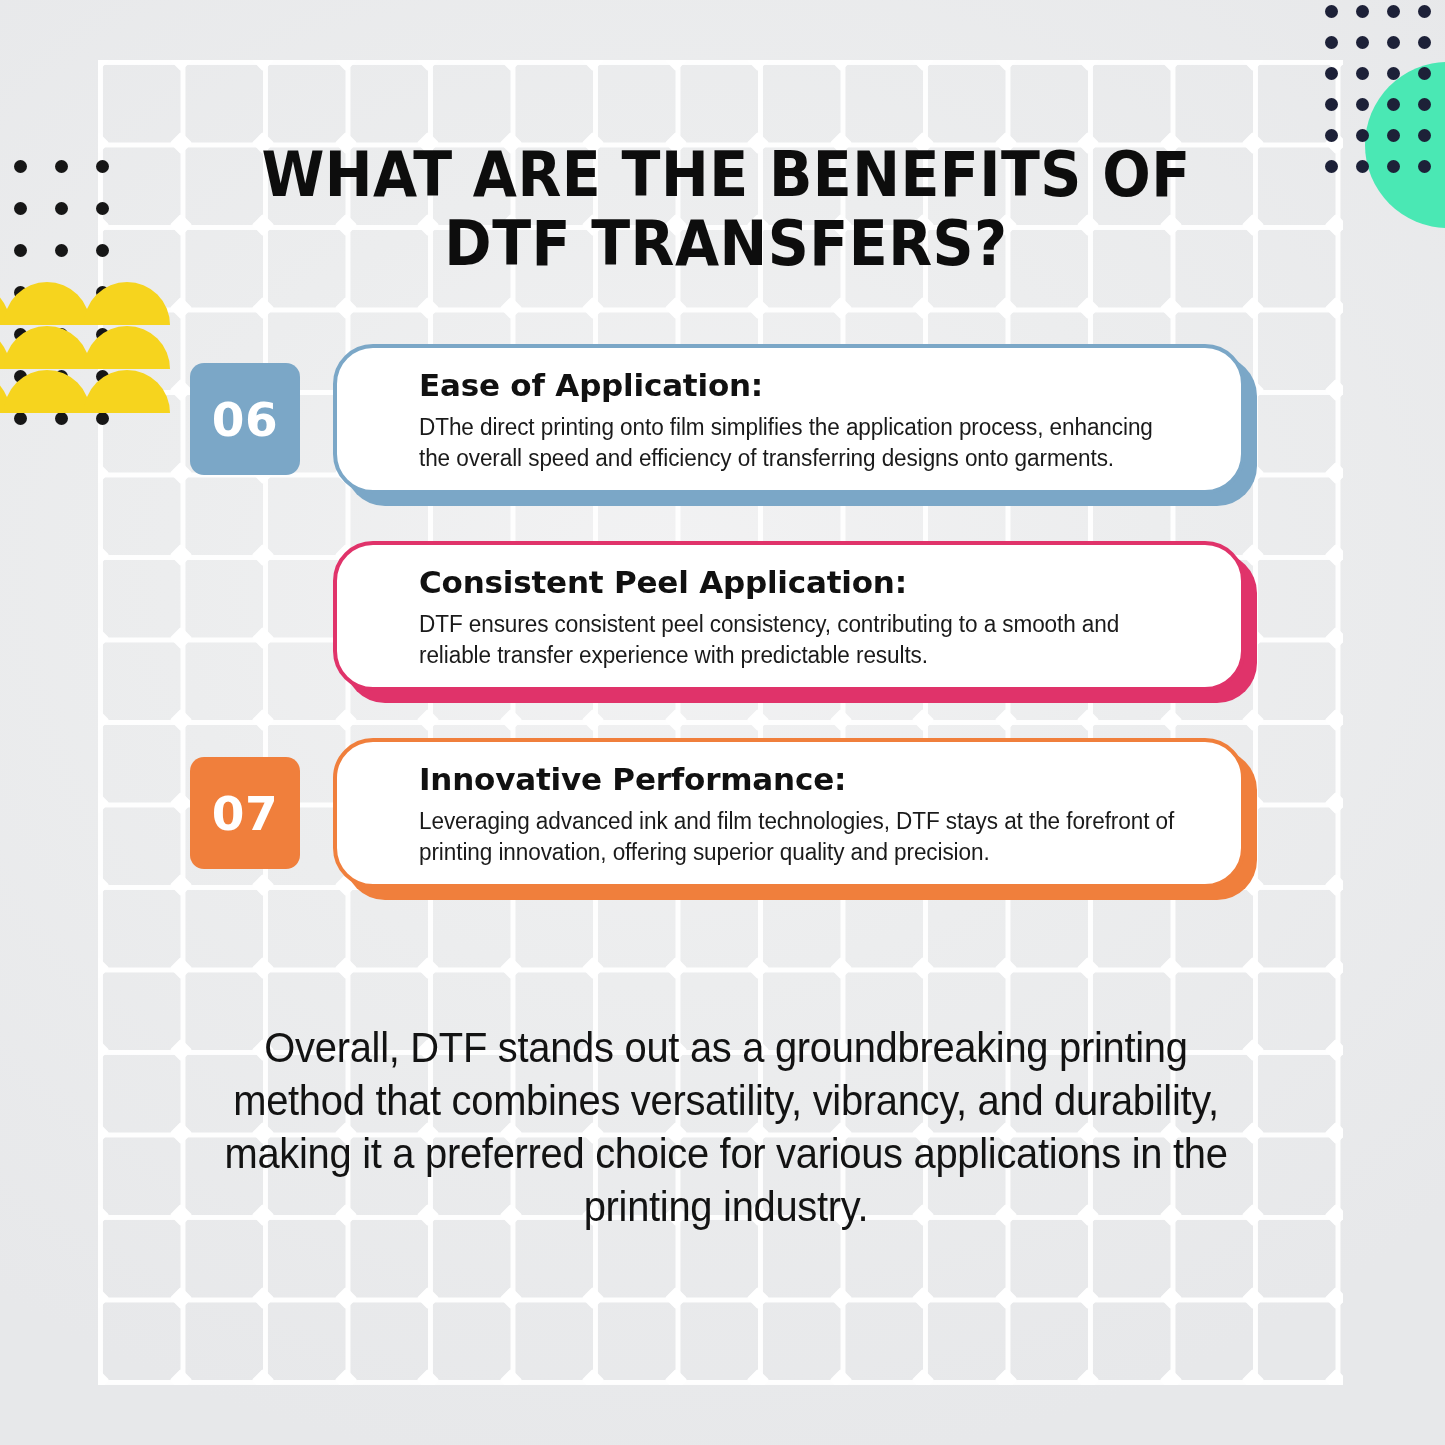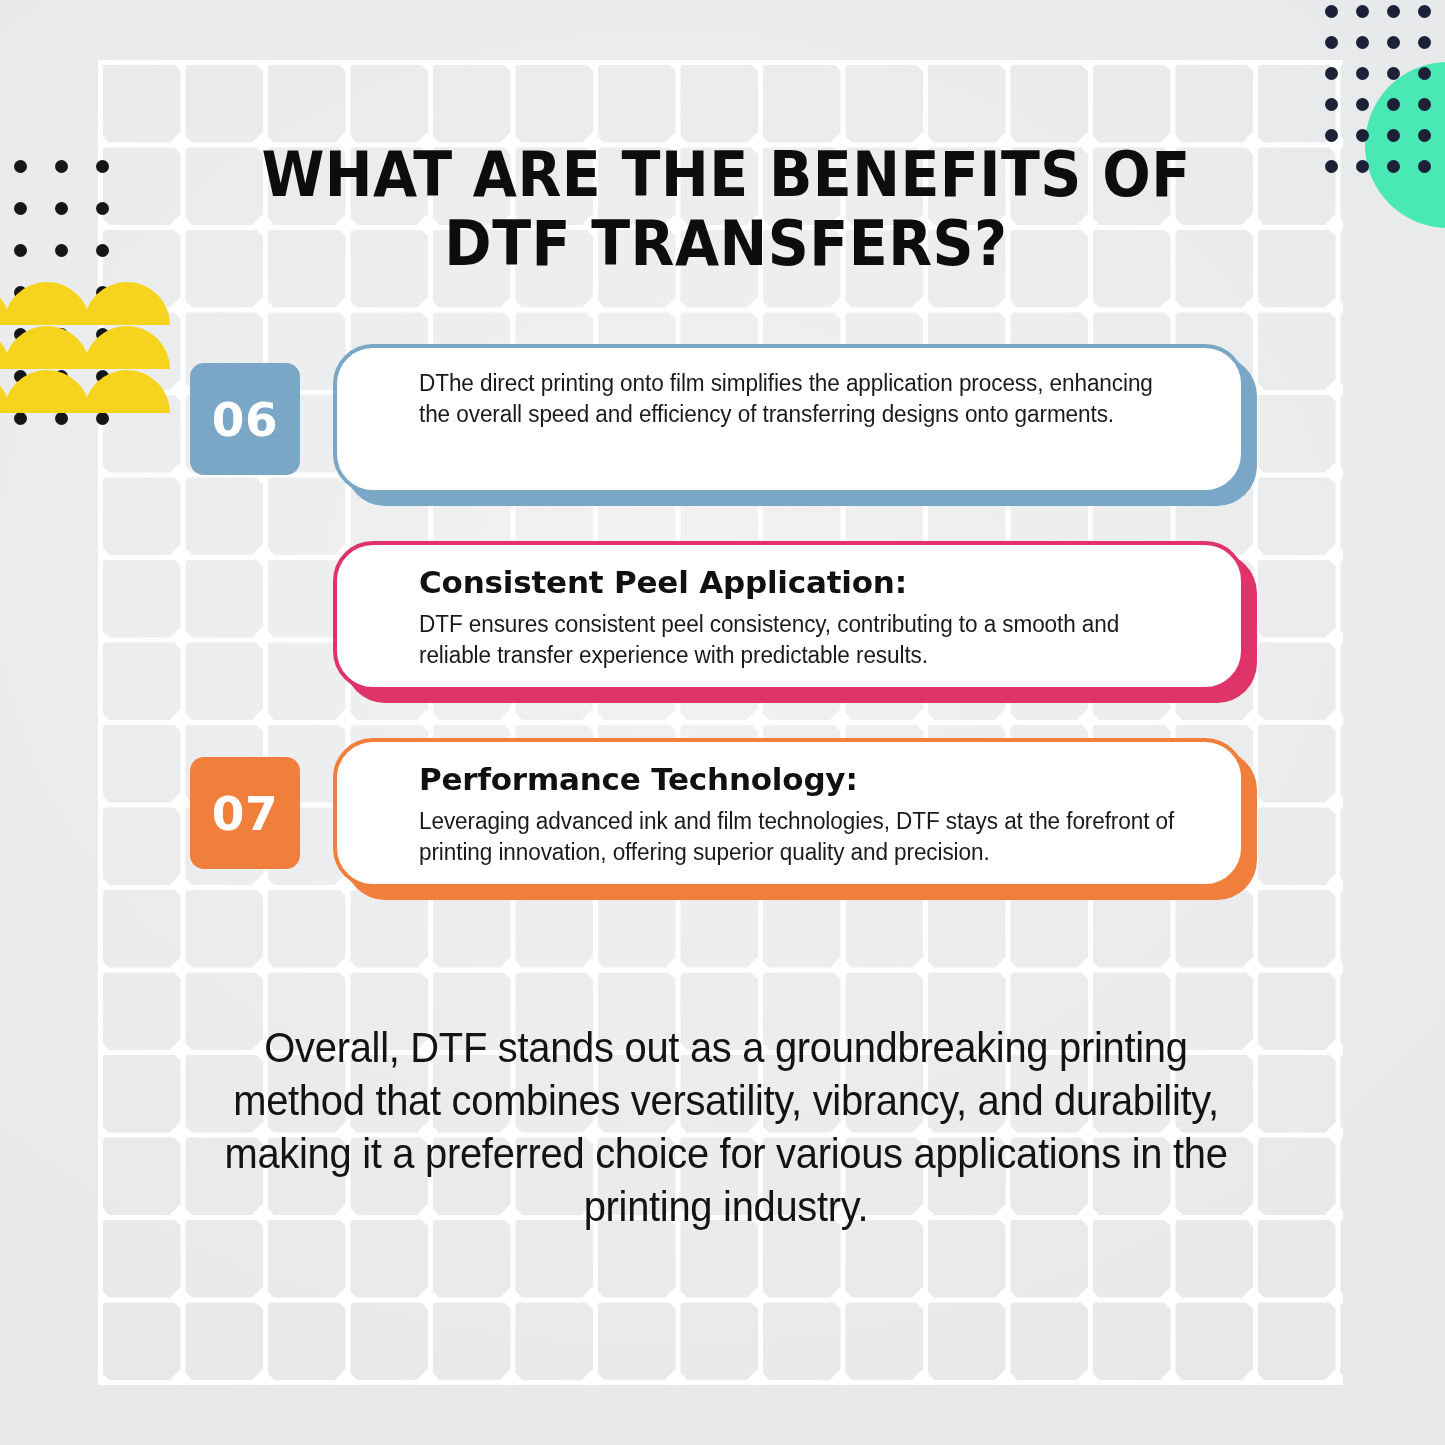--- a/index.html
+++ b/index.html
@@ -557,39 +557,40 @@
   <h1 class="title">WHAT ARE THE BENEFITS OF DTF TRANSFERS?</h1>
 
   <div class="cards">
 
     <div class="row">
       <div class="card-shade" style="background: rgb(123, 167, 199);"></div>
       <div class="badge" style="background: rgb(123, 167, 199);">
         <span>06</span>
       </div>
       <div class="card" style="border-color: rgb(123, 167, 199);">
+        <h3>Ease of Application:</h3>
         <p>DThe direct printing onto film simplifies the application process, enhancing the overall speed and efficiency of transferring designs onto garments.</p>
       </div>
     </div>
 
     <div class="row">
       <div class="card-shade" style="background: rgb(224, 51, 106);"></div>
       <div class="card" style="border-color: rgb(224, 51, 106);">
         <h3>Consistent Peel Application:</h3>
         <p>DTF ensures consistent peel consistency, contributing to a smooth and reliable transfer experience with predictable results.</p>
       </div>
     </div>
 
     <div class="row">
       <div class="card-shade" style="background: rgb(240, 127, 60);"></div>
       <div class="badge" style="background: rgb(240, 127, 60);">
         <span>07</span>
       </div>
       <div class="card" style="border-color: rgb(240, 127, 60);">
-        <h3>Performance Technology:</h3>
+        <h3>Innovative Performance:</h3>
         <p>Leveraging advanced ink and film technologies, DTF stays at the forefront of printing innovation, offering superior quality and precision.</p>
       </div>
     </div>
 
   </div>
 
   <p class="outro">Overall, DTF stands out as a groundbreaking printing method that combines versatility, vibrancy, and durability, making it a preferred choice for various applications in the printing industry.</p>
 
 </div>
 

